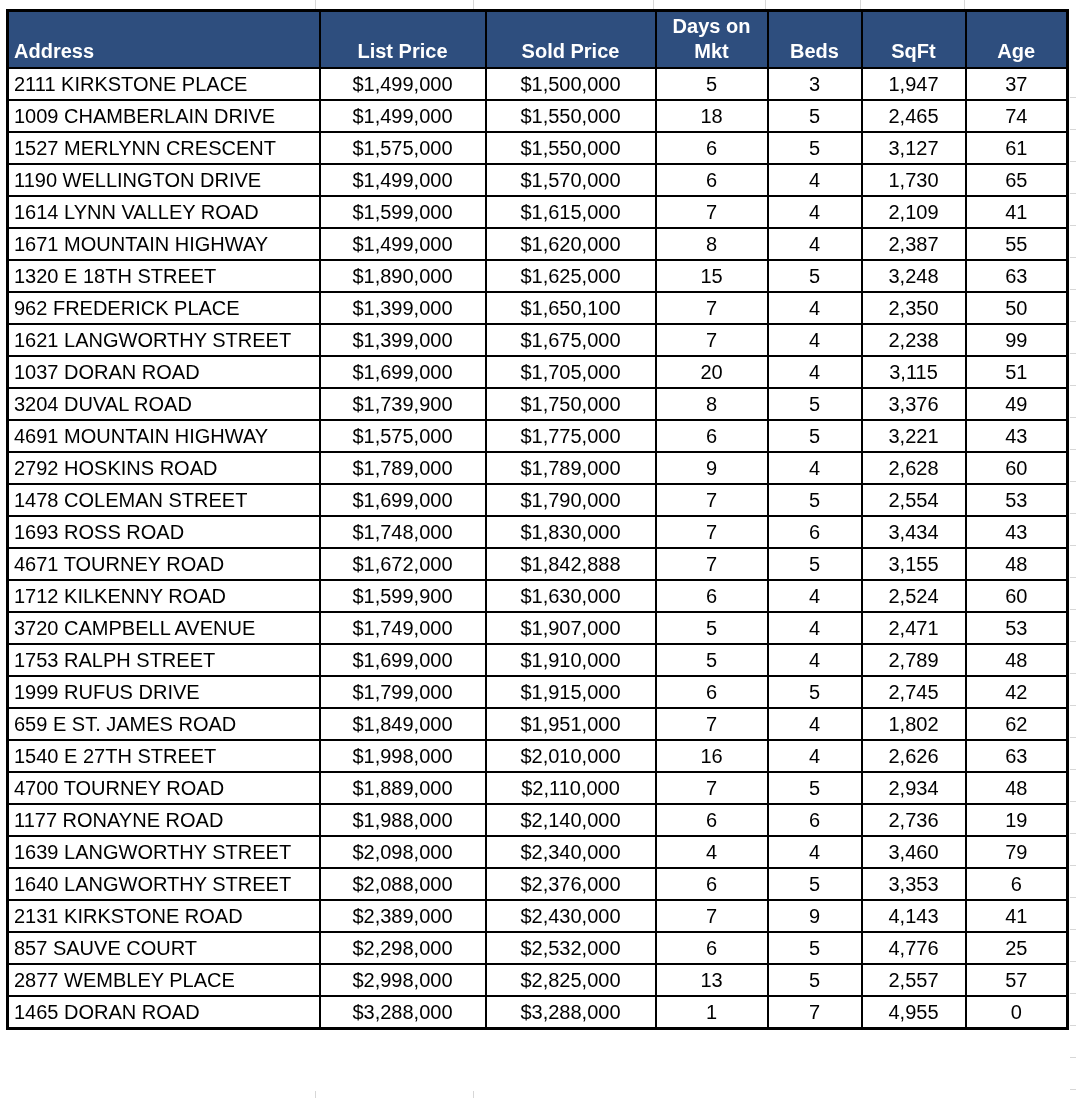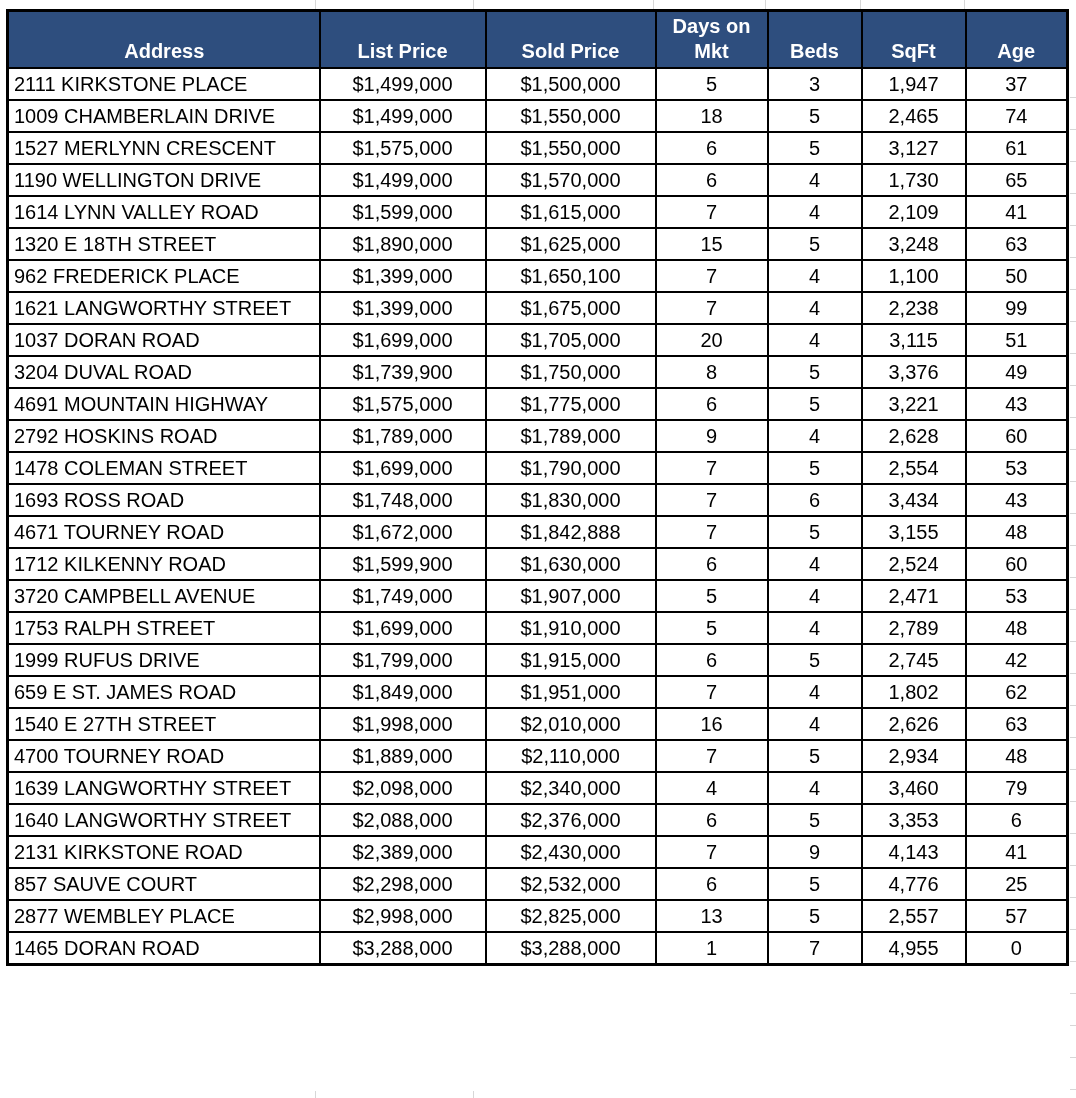--- a/index.html
+++ b/index.html
@@ -16,21 +16,21 @@
   col.col-beds{width:94px;}
   col.col-sqft{width:104px;}
   col.col-age{width:102px;}
   th,td{border:2px solid #000;overflow:hidden;}
   thead th{
     background:#2E4E7E;color:#ffffff;font-weight:bold;font-size:20px;
     height:50px;vertical-align:bottom;text-align:center;
     padding:2px 4px 3px;white-space:nowrap;line-height:25px;margin-top:45px;
   }
   thead th.col-days_on_mkt{white-space:normal;}
-  thead th.col-address{text-align:center;padding-left:5px;}
+  thead th.col-address{text-align:left;padding-left:5px;}
   td{
     height:30px;font-size:20px;color:#000;text-align:center;
     vertical-align:middle;padding:0 4px;white-space:nowrap;background:#ffffff;
   }
   td.col-address{text-align:left;padding-left:5px;}
   
   .tick-v{position:absolute;top:0;width:1px;height:9px;background:#d7d7d7;}
   .tick-v.bottom{top:auto;bottom:0;height:7px;}
   .grid-right{
     position:absolute;left:1070px;top:66px;width:6px;height:1024px;
@@ -112,35 +112,44 @@
         <tr>
           <td class="col-address">1614 LYNN VALLEY ROAD</td>
           <td class="col-list_price">$1,599,000</td>
           <td class="col-sold_price">$1,615,000</td>
           <td class="col-days_on_mkt">7</td>
           <td class="col-beds">4</td>
           <td class="col-sqft">2,109</td>
           <td class="col-age">41</td>
         </tr>
         <tr>
+          <td class="col-address">1671 MOUNTAIN HIGHWAY</td>
+          <td class="col-list_price">$1,499,000</td>
+          <td class="col-sold_price">$1,620,000</td>
+          <td class="col-days_on_mkt">8</td>
+          <td class="col-beds">4</td>
+          <td class="col-sqft">2,387</td>
+          <td class="col-age">55</td>
+        </tr>
+        <tr>
           <td class="col-address">1320 E 18TH STREET</td>
           <td class="col-list_price">$1,890,000</td>
           <td class="col-sold_price">$1,625,000</td>
           <td class="col-days_on_mkt">15</td>
           <td class="col-beds">5</td>
           <td class="col-sqft">3,248</td>
           <td class="col-age">63</td>
         </tr>
         <tr>
           <td class="col-address">962 FREDERICK PLACE</td>
           <td class="col-list_price">$1,399,000</td>
           <td class="col-sold_price">$1,650,100</td>
           <td class="col-days_on_mkt">7</td>
           <td class="col-beds">4</td>
-          <td class="col-sqft">1,100</td>
+          <td class="col-sqft">2,350</td>
           <td class="col-age">50</td>
         </tr>
         <tr>
           <td class="col-address">1621 LANGWORTHY STREET</td>
           <td class="col-list_price">$1,399,000</td>
           <td class="col-sold_price">$1,675,000</td>
           <td class="col-days_on_mkt">7</td>
           <td class="col-beds">4</td>
           <td class="col-sqft">2,238</td>
           <td class="col-age">99</td>
@@ -263,20 +272,29 @@
           <td class="col-age">63</td>
         </tr>
         <tr>
           <td class="col-address">4700 TOURNEY ROAD</td>
           <td class="col-list_price">$1,889,000</td>
           <td class="col-sold_price">$2,110,000</td>
           <td class="col-days_on_mkt">7</td>
           <td class="col-beds">5</td>
           <td class="col-sqft">2,934</td>
           <td class="col-age">48</td>
+        </tr>
+        <tr>
+          <td class="col-address">1177 RONAYNE ROAD</td>
+          <td class="col-list_price">$1,988,000</td>
+          <td class="col-sold_price">$2,140,000</td>
+          <td class="col-days_on_mkt">6</td>
+          <td class="col-beds">6</td>
+          <td class="col-sqft">2,736</td>
+          <td class="col-age">19</td>
         </tr>
         <tr>
           <td class="col-address">1639 LANGWORTHY STREET</td>
           <td class="col-list_price">$2,098,000</td>
           <td class="col-sold_price">$2,340,000</td>
           <td class="col-days_on_mkt">4</td>
           <td class="col-beds">4</td>
           <td class="col-sqft">3,460</td>
           <td class="col-age">79</td>
         </tr>

